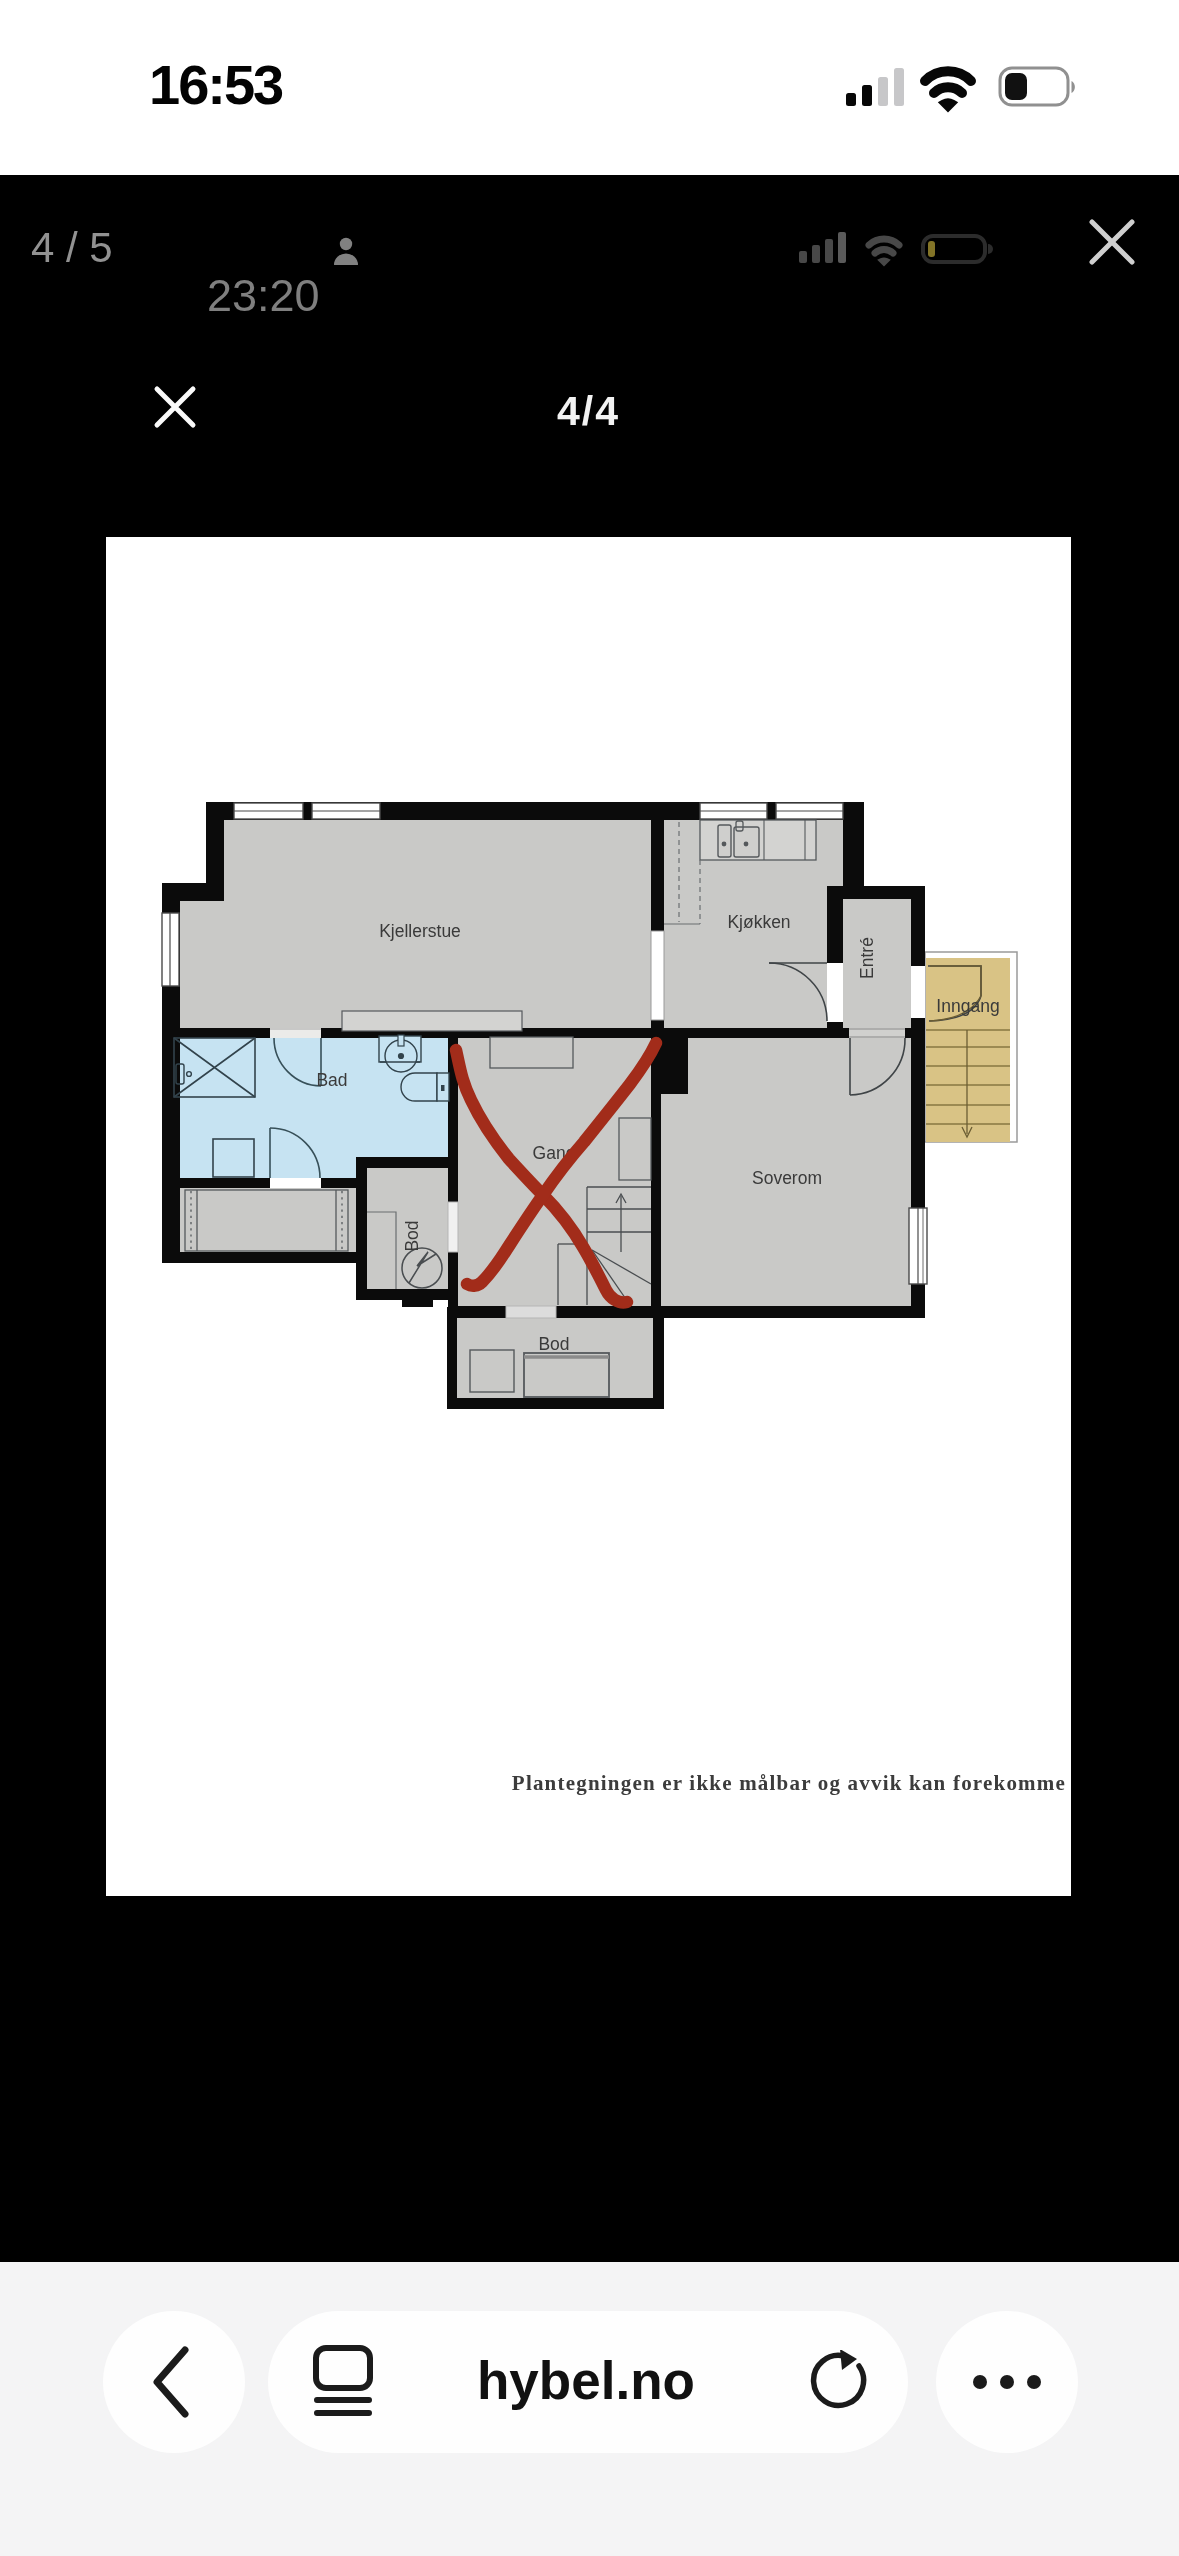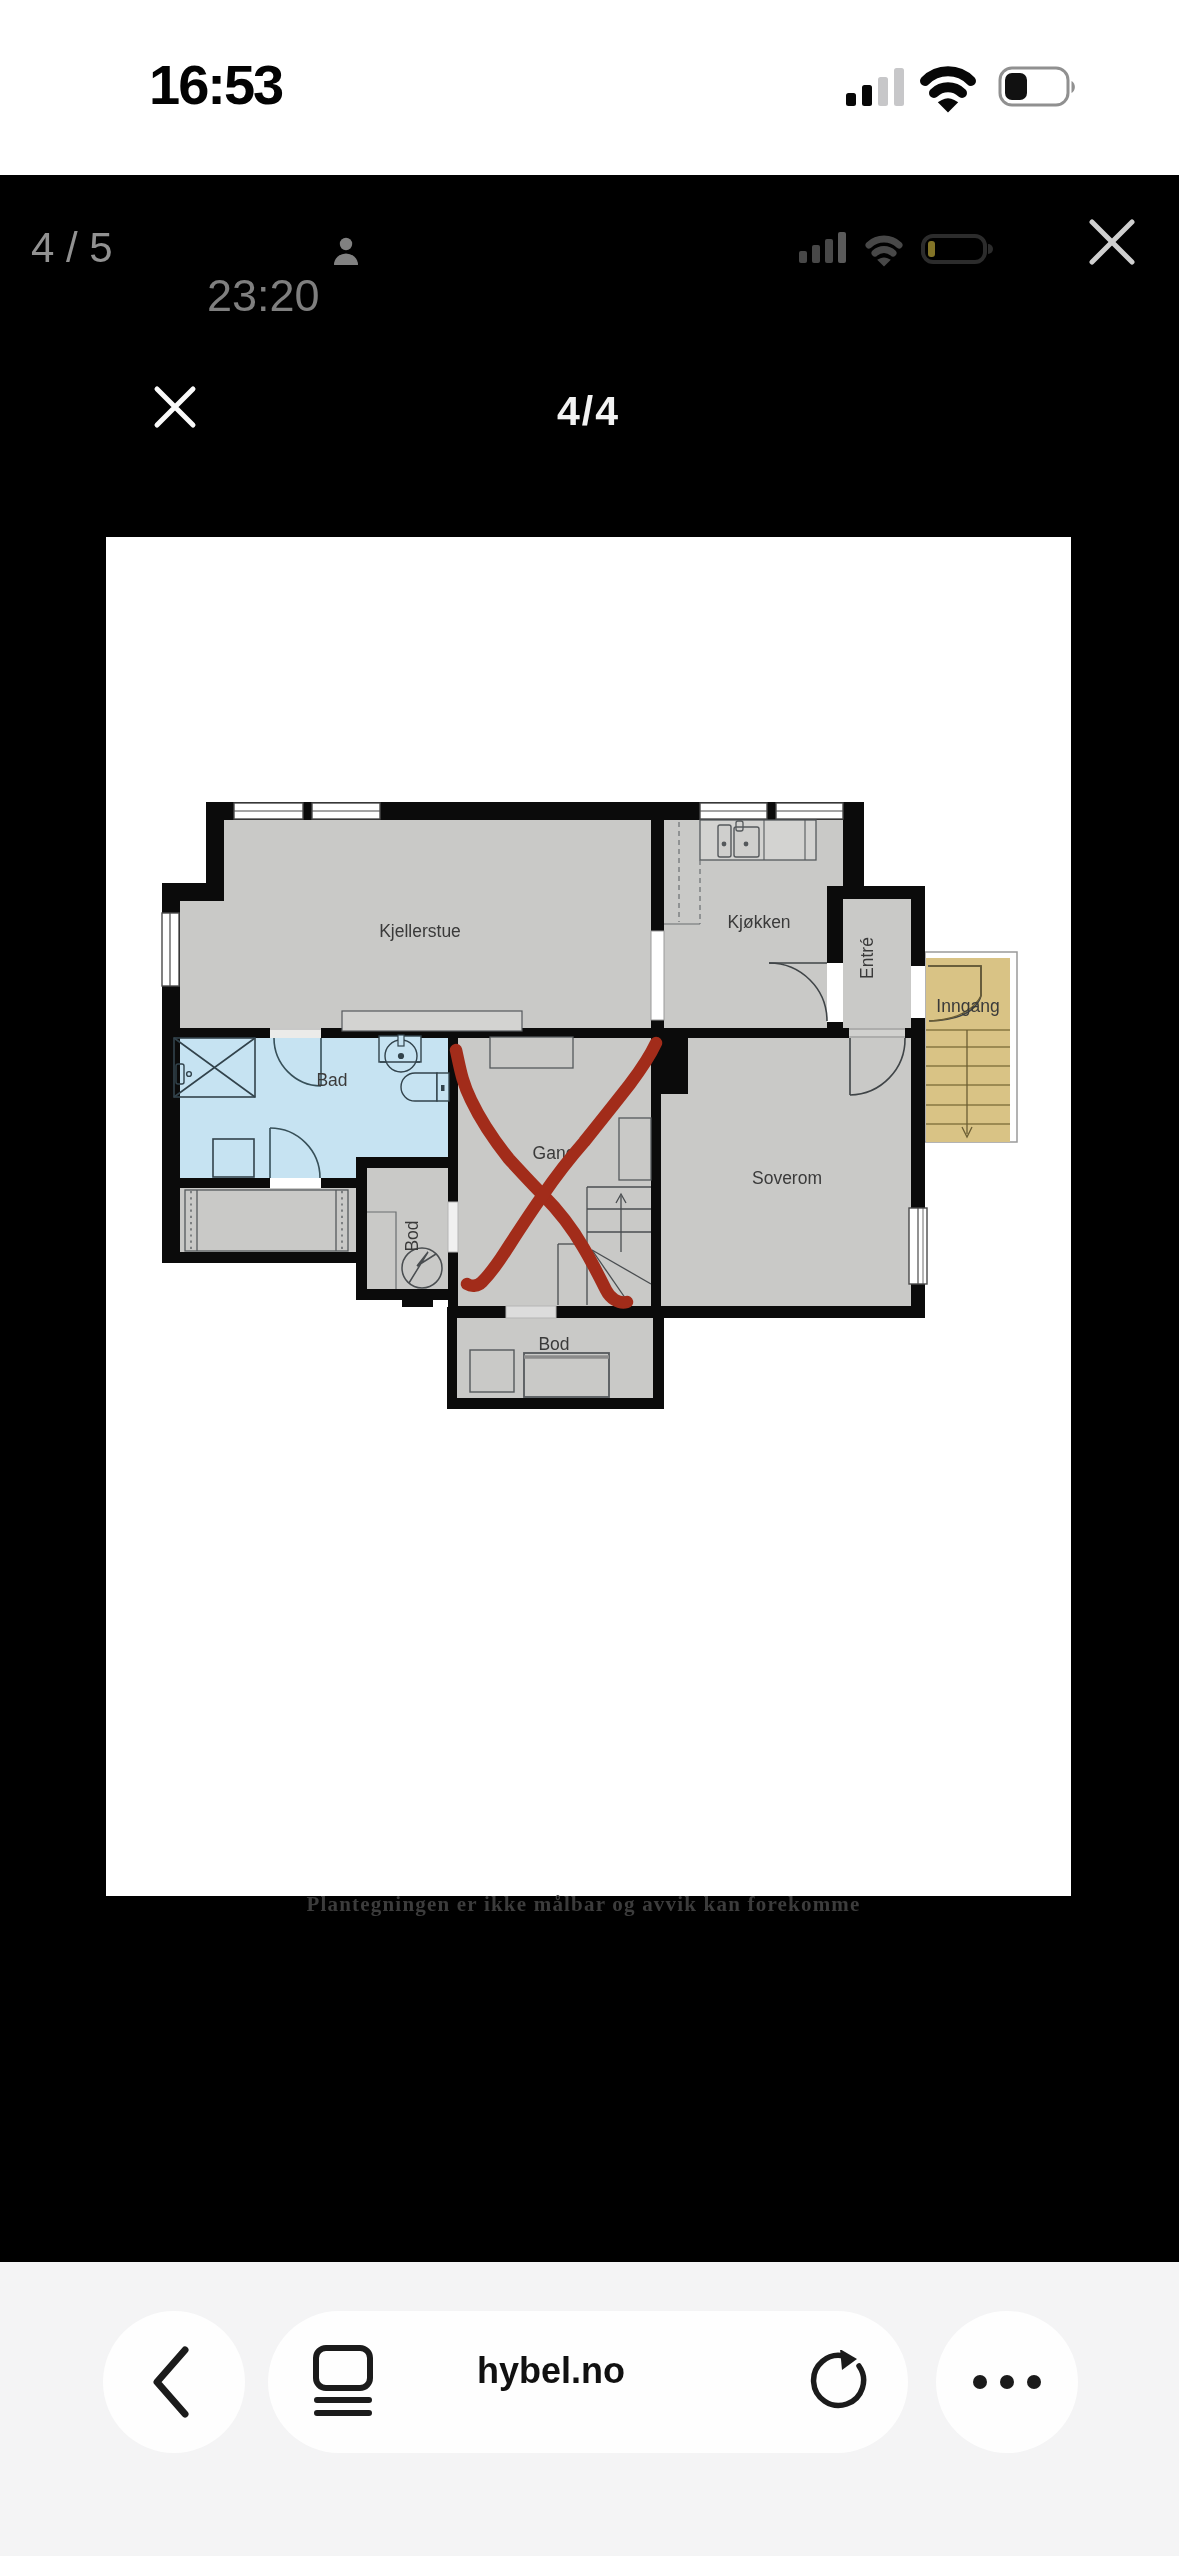--- a/index.html
+++ b/index.html
@@ -346,38 +346,38 @@
 
     <text x="554" y="1350" text-anchor="middle">Bod</text>
   </g>
 
   <path d="M456 1050 C 460 1068 462 1082 471 1100 C 481 1121 493 1139 509 1159 C 521 1172 532 1184 543 1195 C 560 1212 572 1228 583 1247 C 592 1262 600 1278 606 1290 C 610 1298 618 1304 627 1302" fill="none" stroke="#a22c1a" stroke-width="12.5" stroke-linecap="round"></path>
 
   <path d="M656 1043 C 650 1056 642 1068 630 1084 C 616 1102 600 1122 584 1142 C 570 1158 556 1176 543 1195 C 528 1216 516 1235 505 1252 C 496 1266 488 1276 482 1282 C 478 1286 472 1287 467 1284" fill="none" stroke="#a22c1a" stroke-width="12.5" stroke-linecap="round"></path>
 
 </svg>
 
-<div class="abs" style="left:101px;top:1892px;width:965px;text-align:center;font-family:'Liberation Serif',serif;font-size:21px;font-weight:bold;letter-spacing:1.2px;color:#3c3c3c;">Plantegningen er ikke målbar og avvik kan forekomme</div>
+<div class="abs" style="left:101px;top:1771px;width:965px;text-align:right;font-family:'Liberation Serif',serif;font-size:21px;font-weight:bold;letter-spacing:1.2px;color:#3c3c3c;">Plantegningen er ikke målbar og avvik kan forekomme</div>
 
 <div class="abs" style="left:0;top:2262px;width:1179px;height:294px;background:#f4f4f5;"></div>
 
 <div class="abs" style="left:103px;top:2311px;width:142px;height:142px;border-radius:71px;background:#fefefe;"></div>
 
 <svg class="abs" style="left:140px;top:2340px;" width="70" height="85" viewBox="0 0 70 85">
   <path d="M45 10 L17 42 L45 74" fill="none" stroke="#1b1b1b" stroke-width="7" stroke-linecap="round" stroke-linejoin="round"></path>
 </svg>
 
 <div class="abs" style="left:268px;top:2311px;width:640px;height:142px;border-radius:71px;background:#fefefe;"></div>
 
 <svg class="abs" style="left:312px;top:2344px;" width="62" height="75" viewBox="0 0 62 75">
   <rect x="4" y="4" width="54" height="40" rx="10" fill="none" stroke="#1b1b1b" stroke-width="6"></rect>
   <path d="M5 56 L57 56 M5 69 L57 69" stroke="#1b1b1b" stroke-width="6" stroke-linecap="round"></path>
 </svg>
 
-<div class="abs" style="left:477px;top:2350px;font-size:36px;font-weight:600;color:#111;letter-spacing:0px;">hybel.no</div>
+<div class="abs" style="left:477px;top:2350px;font-size:53px;font-weight:600;color:#111;letter-spacing:0px;">hybel.no</div>
 
 <svg class="abs" style="left:808px;top:2350px;" width="60" height="60" viewBox="0 0 60 60">
   <path d="M36 6 A25 25 0 1 0 51 16" fill="none" stroke="#1b1b1b" stroke-width="5.5" stroke-linecap="round"></path>
   <path d="M32 -1 L49 9 L34 20 z" fill="#1b1b1b"></path>
 </svg>
 
 <div class="abs" style="left:936px;top:2311px;width:142px;height:142px;border-radius:71px;background:#fefefe;"></div>
 
 <svg class="abs" style="left:966px;top:2368px;" width="82" height="28" viewBox="0 0 82 28">
   <circle cx="14" cy="14" r="7" fill="#1b1b1b"></circle>

